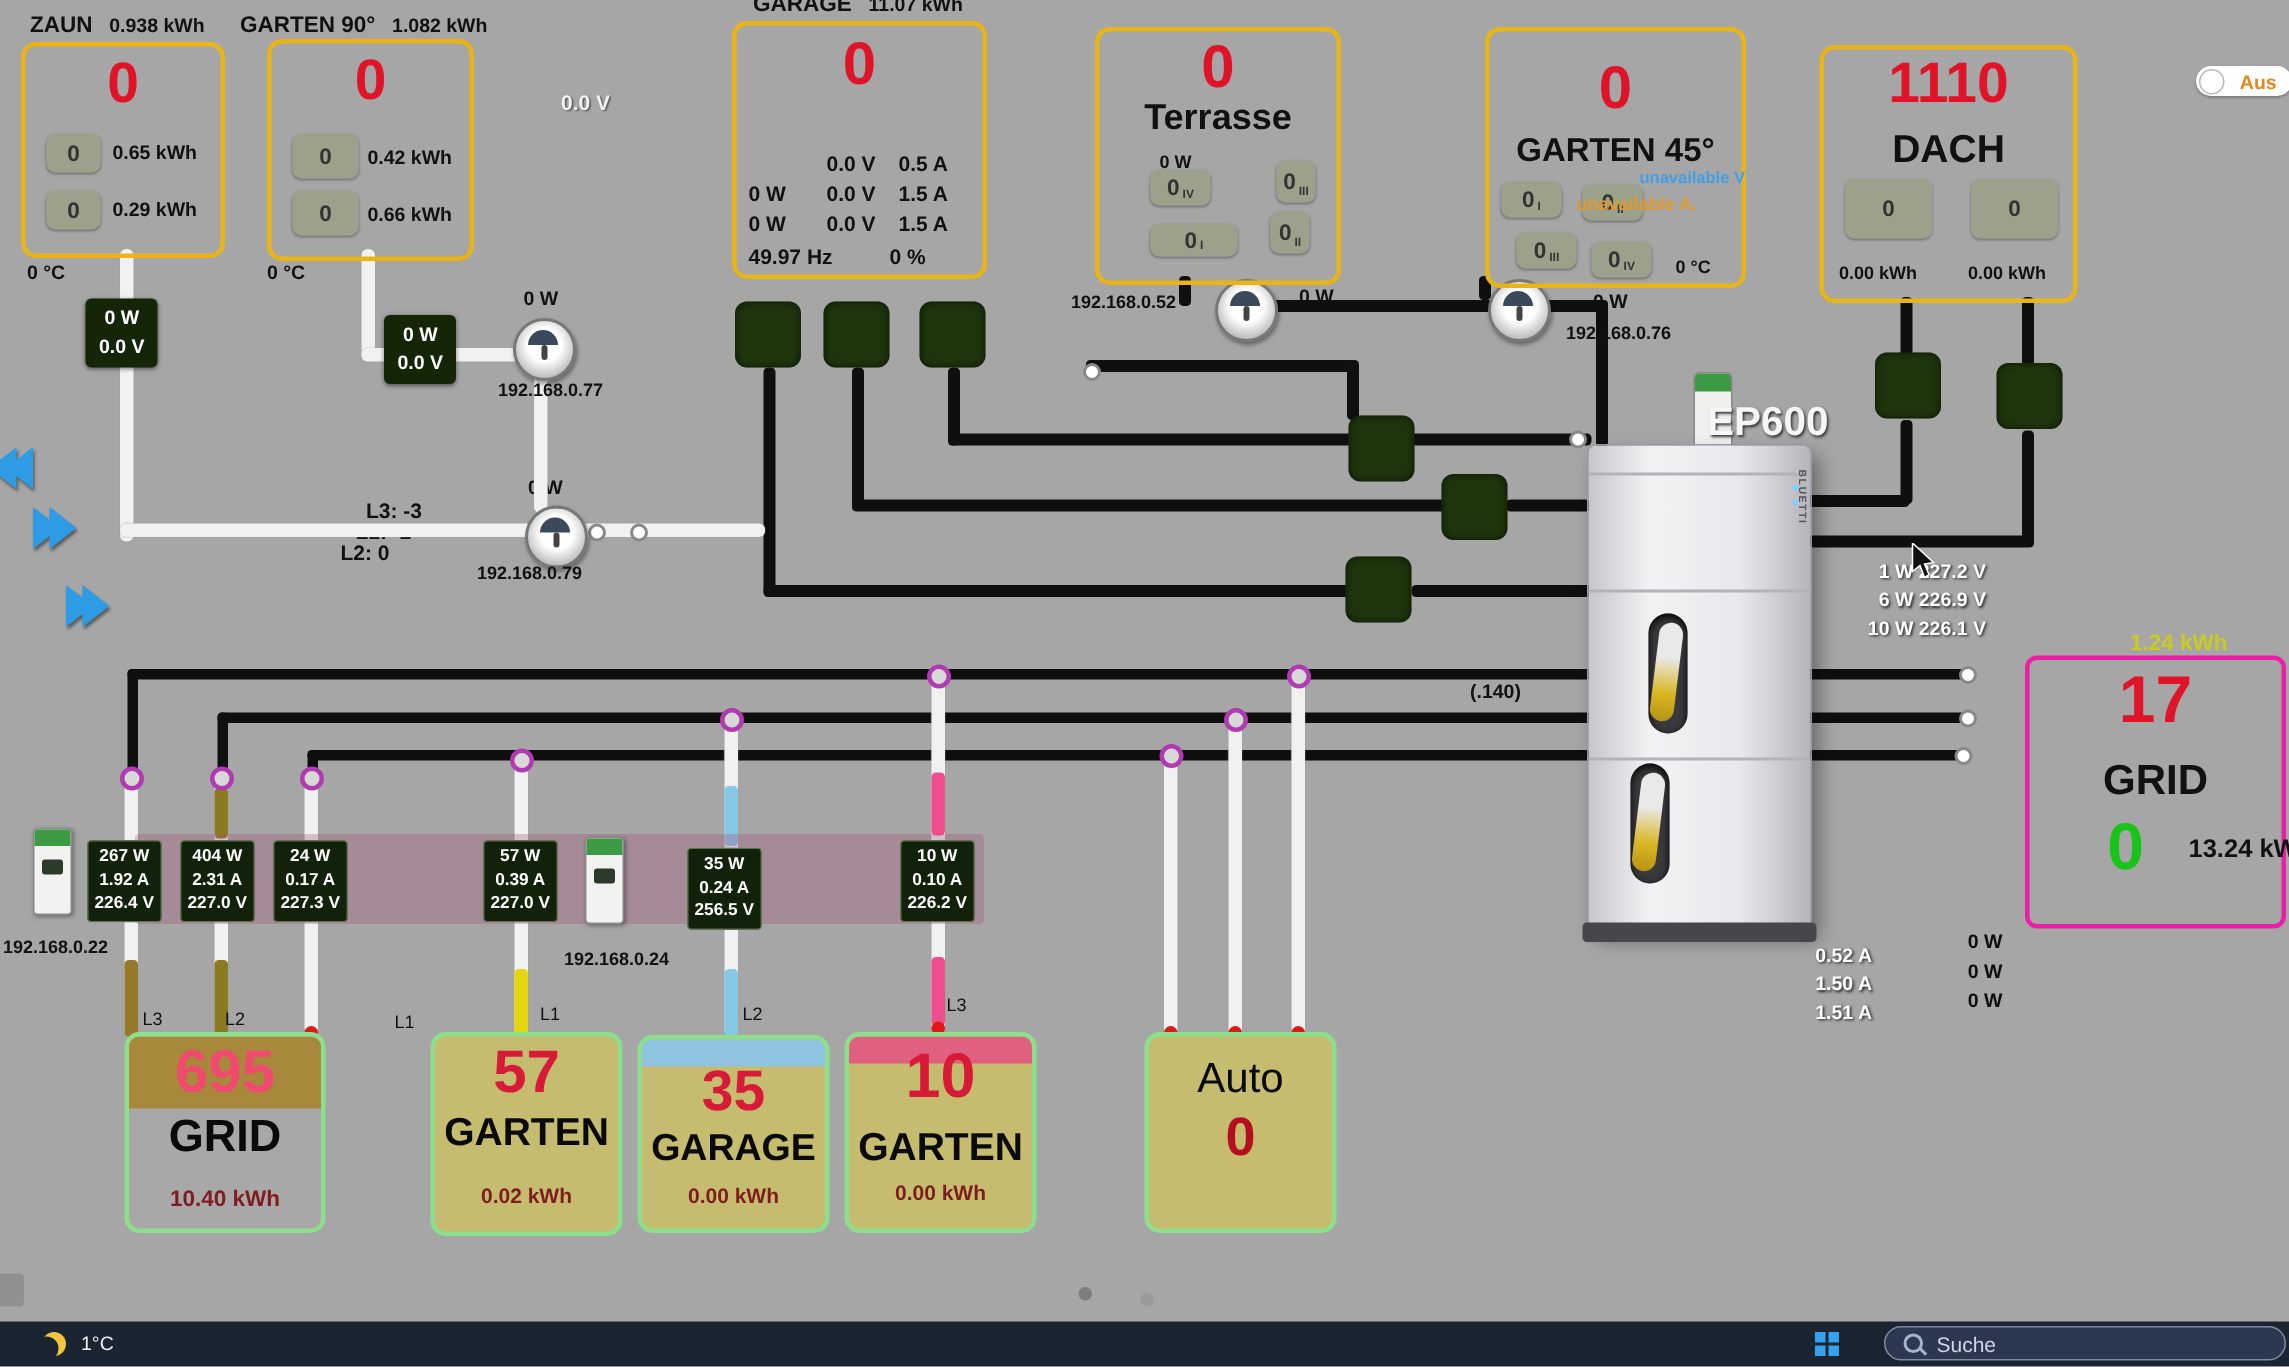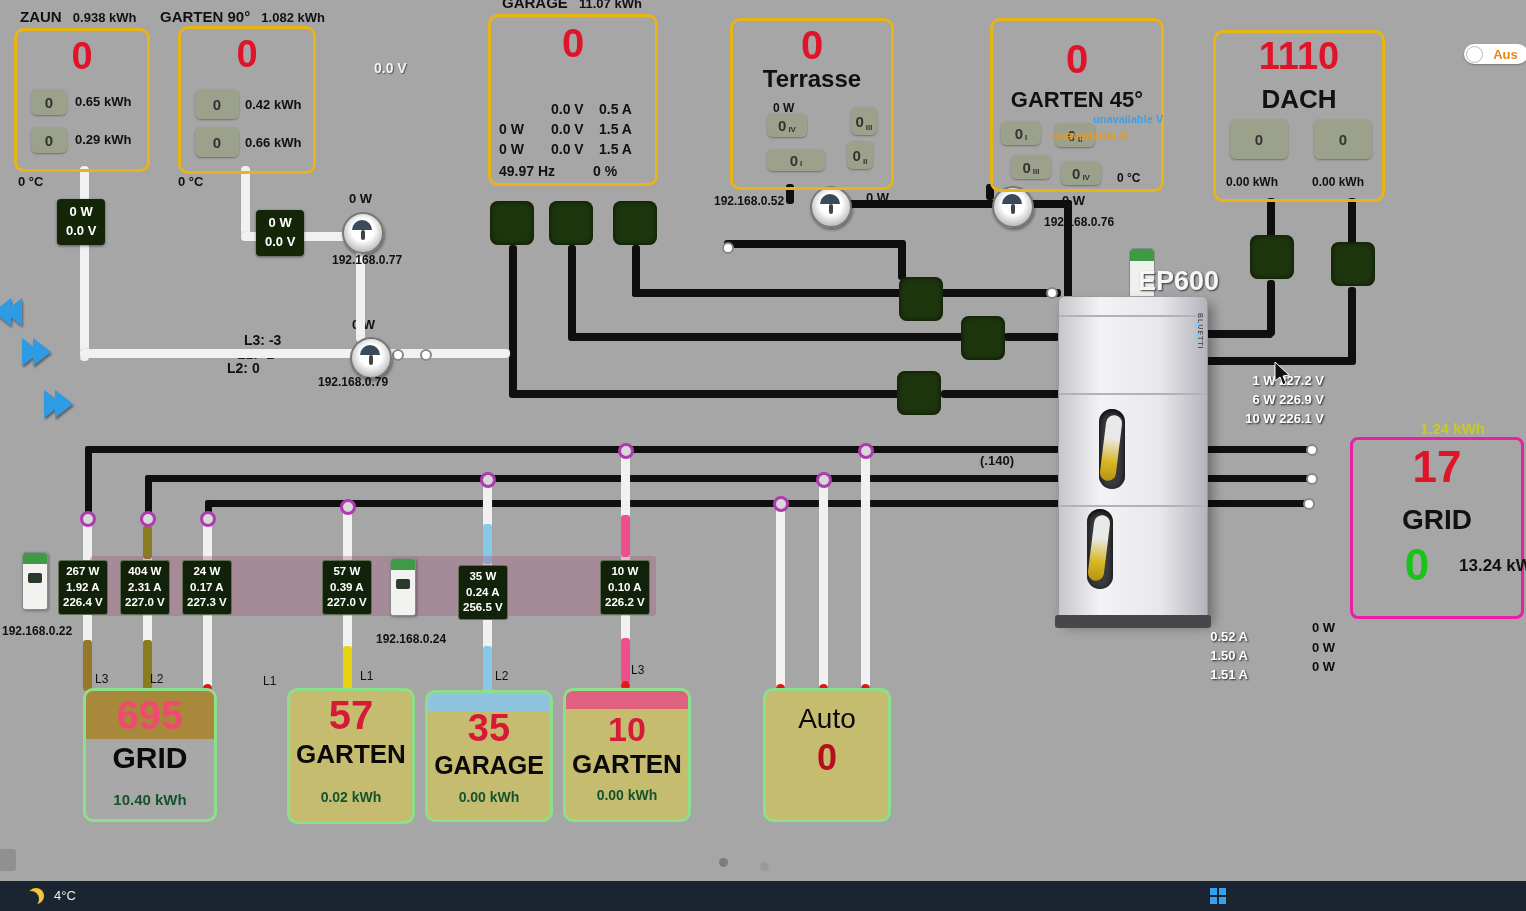--- a/index.html
+++ b/index.html
@@ -34,21 +34,21 @@
   .mini{position:absolute;background:#152508;color:#fff;font-weight:bold;font-size:13px;text-align:center;border-radius:4px;padding:4px 9px;line-height:1.45;box-shadow:0 1px 3px rgba(0,0,0,.5);z-index:4;white-space:nowrap;}
   .minfo{position:absolute;background:#12220a;color:#fff;font-weight:bold;font-size:11.5px;text-align:center;border-radius:3px;padding:3px 4px;line-height:1.35;border:1px solid rgba(216,232,184,.4);z-index:4;white-space:nowrap;}
   .iptext{position:absolute;font-size:12px;font-weight:bold;color:#111;white-space:nowrap;z-index:4;}
   .l-label{position:absolute;font-size:12px;color:#111;z-index:4;}
   .overlay-pink{position:absolute;background:rgba(165,85,125,0.32);z-index:3;border-radius:3px;}
 
   
   .tile{position:absolute;border:3px solid #8ce08c;border-radius:10px;text-align:center;z-index:4;background:#c5bc6f;overflow:hidden;}
   .tile .tval{position:absolute;left:0;right:0;font-weight:bold;color:#d61a38;}
   .tile .tname{position:absolute;left:0;right:0;font-weight:bold;color:#0a0a0a;}
-  .tile .tkwh{position:absolute;left:0;right:0;font-weight:bold;color:#14532d;font-size:14px;}
+  .tile .tkwh{position:absolute;left:0;right:0;font-weight:bold;color:#7f1d1d;font-size:14px;}
   .tstrip{position:absolute;left:0;right:0;top:0;}
 
   .grid-box{position:absolute;border:3px solid #ea1fa5;border-radius:8px;z-index:4;}
 
   
   .battery{position:absolute;width:148px;height:322px;background:linear-gradient(90deg,#c6c6cb,#f3f3f5 28%,#e8e8ec 68%,#b4b4bb);border:1px solid #9a9aa0;border-radius:6px;box-shadow:5px 7px 12px rgba(0,0,0,.35);z-index:6;}
   .bat-seam{position:absolute;left:0;width:100%;height:2px;background:#b2b2b8;}
   .bat-slot{position:absolute;width:26px;height:80px;background:#3a3a3e;border-radius:13px;box-shadow:inset 0 2px 6px #000;}
   .bat-cell{position:absolute;left:4px;top:6px;width:16px;height:66px;border-radius:8px;background:linear-gradient(180deg,#e9e9e9 35%,#d8b622 72%,#b89314);transform:rotate(7deg);}
   .bat-base{position:absolute;bottom:-9px;left:-4px;width:156px;height:13px;background:#46464b;border-radius:3px;}
@@ -435,41 +435,45 @@
     <div class="tkwh" style="top:98px">0.02 kWh</div>
   </div>
   <div class="tile" style="left:425px;top:690px;width:122px;height:126px">
     <div class="tstrip" style="height:18px;background:#8fc3e0"></div>
     <div class="tval" style="top:14px;font-size:38px">35</div>
     <div class="tname" style="top:58px;font-size:25px">GARAGE</div>
     <div class="tkwh" style="top:96px">0.00 kWh</div>
   </div>
   <div class="tile" style="left:563px;top:688px;width:122px;height:128px">
     <div class="tstrip" style="height:18px;background:#e0607f"></div>
-    <div class="tval" style="top:19px;font-size:34px">10</div>
+    <div class="tval" style="top:2px;font-size:42px">10</div>
     <div class="tname" style="top:58px;font-size:26px">GARTEN</div>
     <div class="tkwh" style="top:96px">0.00 kWh</div>
   </div>
   <div class="tile" style="left:763px;top:688px;width:122px;height:128px">
     <div class="tname" style="top:12px;font-size:28px;font-weight:500">Auto</div>
     <div class="tval" style="top:46px;font-size:36px;color:#b50f1f">0</div>
   </div>
 
   <div class="pagedot" style="left:719px;top:858px;width:9px;height:9px;background:#7d7d7d"></div>
   <div class="pagedot" style="left:760px;top:862px;width:9px;height:9px;background:#9a9a9a"></div>
   <div class="abs" style="left:0;top:849px;width:16px;height:22px;background:#909090;border-radius:0 3px 3px 0;z-index:5"></div>
 
   <svg class="abs" style="left:1274px;top:362px;z-index:20" width="18" height="26">
     <polygon points="1,0 1,19 6,15 9,23 12,21 9,14 15,13" fill="#111" stroke="#fff" stroke-width="1"></polygon>
   </svg>
 
   <div class="taskbar">
     <div class="moon"></div>
-    <div class="tb-temp">4°C</div>
+    <div class="tb-temp">1°C</div>
     <div class="winlogo">
         <div></div>
         <div></div>
         <div></div>
         <div></div>
       </div>
+    <div class="searchbox">
+      <span class="sicon"></span>
+      <span class="stext">Suche</span>
+    </div>
   </div>
 
 </div>
 
 </body></html>

